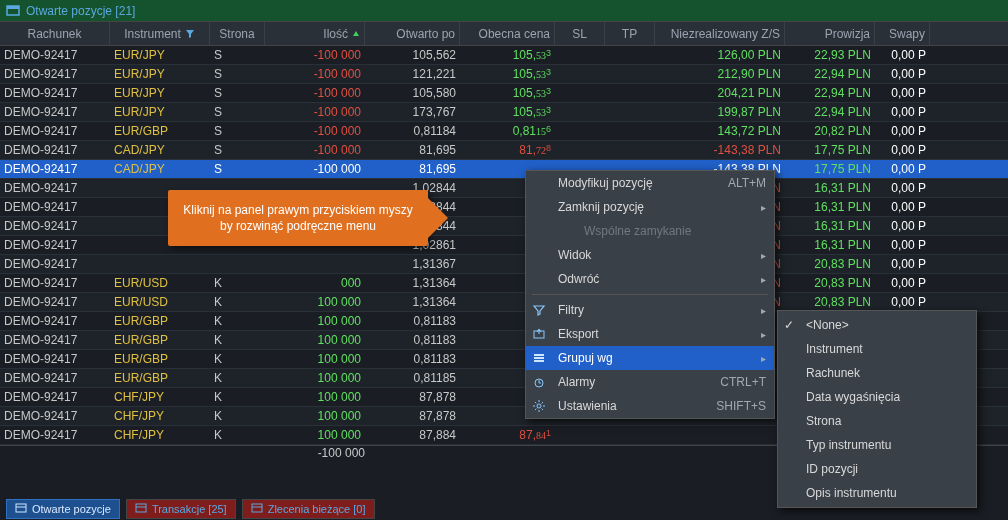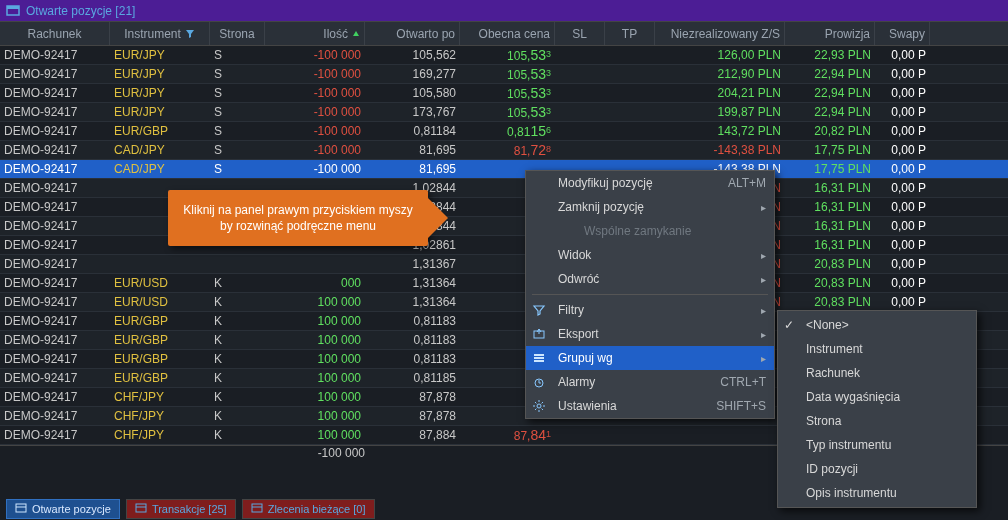--- a/index.html
+++ b/index.html
@@ -7,21 +7,21 @@
   width: 1008px; height: 520px;
   background: #1a1e24;
   font-family: Arial, sans-serif;
   font-size: 12px;
   color: #c8c8c8;
   overflow: hidden;
   position: relative;
 }
 .title-bar {
   height: 22px;
-  background: #4c1d95;
+  background: #14532d;
   border-bottom: 1px solid #444;
   display: flex;
   align-items: center;
   padding: 0 6px;
   color: #5aa8e0;
 }
 .title-bar .icon { margin-right: 6px; display:inline-flex; }
 .header-row {
   display: flex;
   height: 24px;
@@ -67,21 +67,21 @@
 .row:nth-child(even) { background: #1e2329; }
 .row.selected { background: #2060c8; color: #fff; }
 .instr { color: #e0c040; }
 .qty-neg { color: #e05040; }
 .qty-pos { color: #60e060; }
 .zs-pos { color: #60e060; }
 .zs-neg { color: #e05040; }
 .prow { color: #60e060; }
 .swapy { color: #ffffff; }
 .price-cell { font-variant-numeric: tabular-nums; }
-.price-big { font-size: 14px; }
+.price-big { font-size: 10px; font-family: Liberation Serif, serif; }
 .price-sub { font-size: 9px; vertical-align: text-top; opacity: .9; }
 .price-green { color: #60e060; }
 .price-red { color: #e05040; }
 .table-body { }
 .footer-row {
   display: flex;
   height: 19px;
   border-top: 1px solid #444;
   background: #1a1e24;
 }
@@ -246,21 +246,21 @@
       <div class="col-tp"></div>
       <div class="col-zs right zs-pos">126,00 PLN</div>
       <div class="col-prowizja right prow">22,93 PLN</div>
       <div class="col-swapy right swapy">0,00 P</div>
     </div>
     <div class="row">
       <div class="col-rachunek">DEMO-92417</div>
       <div class="col-instrument instr">EUR/JPY</div>
       <div class="col-strona">S</div>
       <div class="col-ilosc right qty-neg">-100 000</div>
-      <div class="col-otwarto right">169,277</div>
+      <div class="col-otwarto right">121,221</div>
       <div class="col-obecna right">
         <span class="price-cell price-green">105,<span class="price-big">53</span><span class="price-sub">3</span></span>
       </div>
       <div class="col-sl"></div>
       <div class="col-tp"></div>
       <div class="col-zs right zs-pos">212,90 PLN</div>
       <div class="col-prowizja right prow">22,94 PLN</div>
       <div class="col-swapy right swapy">0,00 P</div>
     </div>
     <div class="row">

